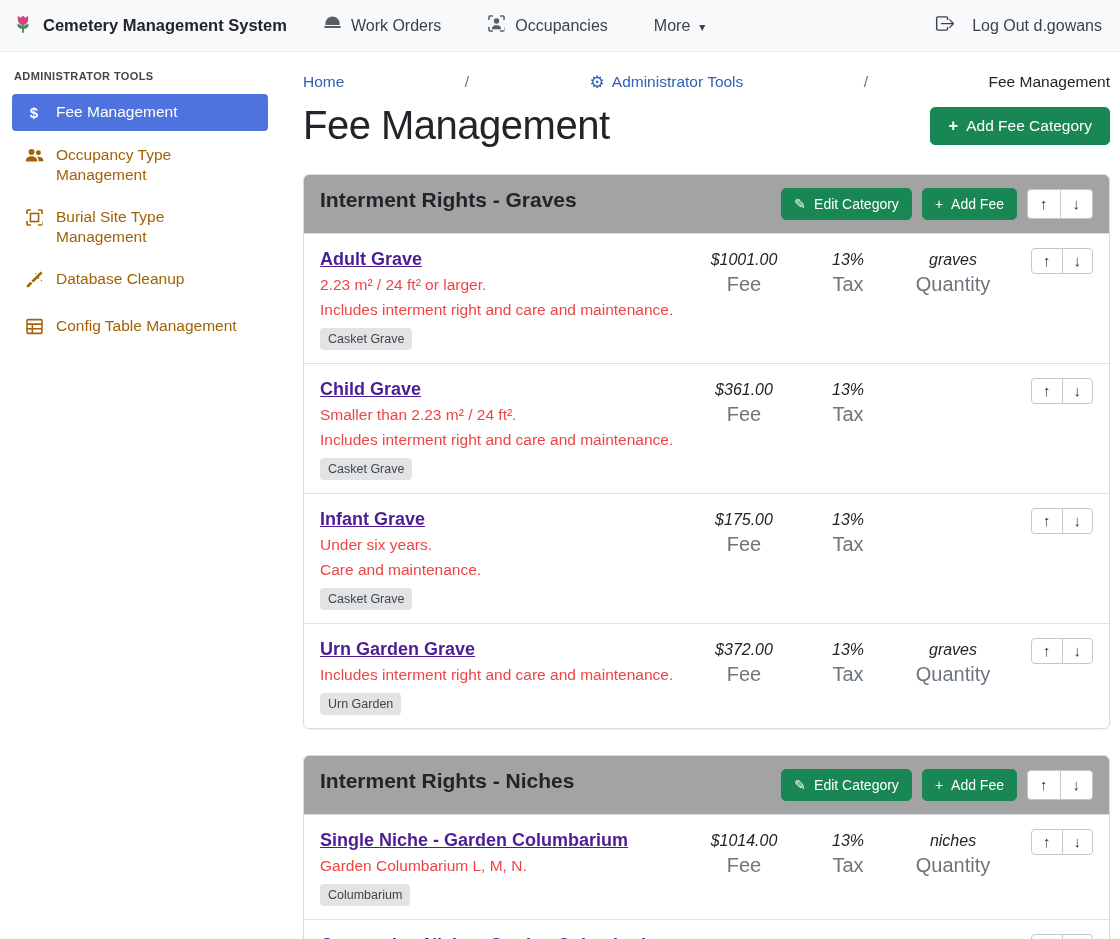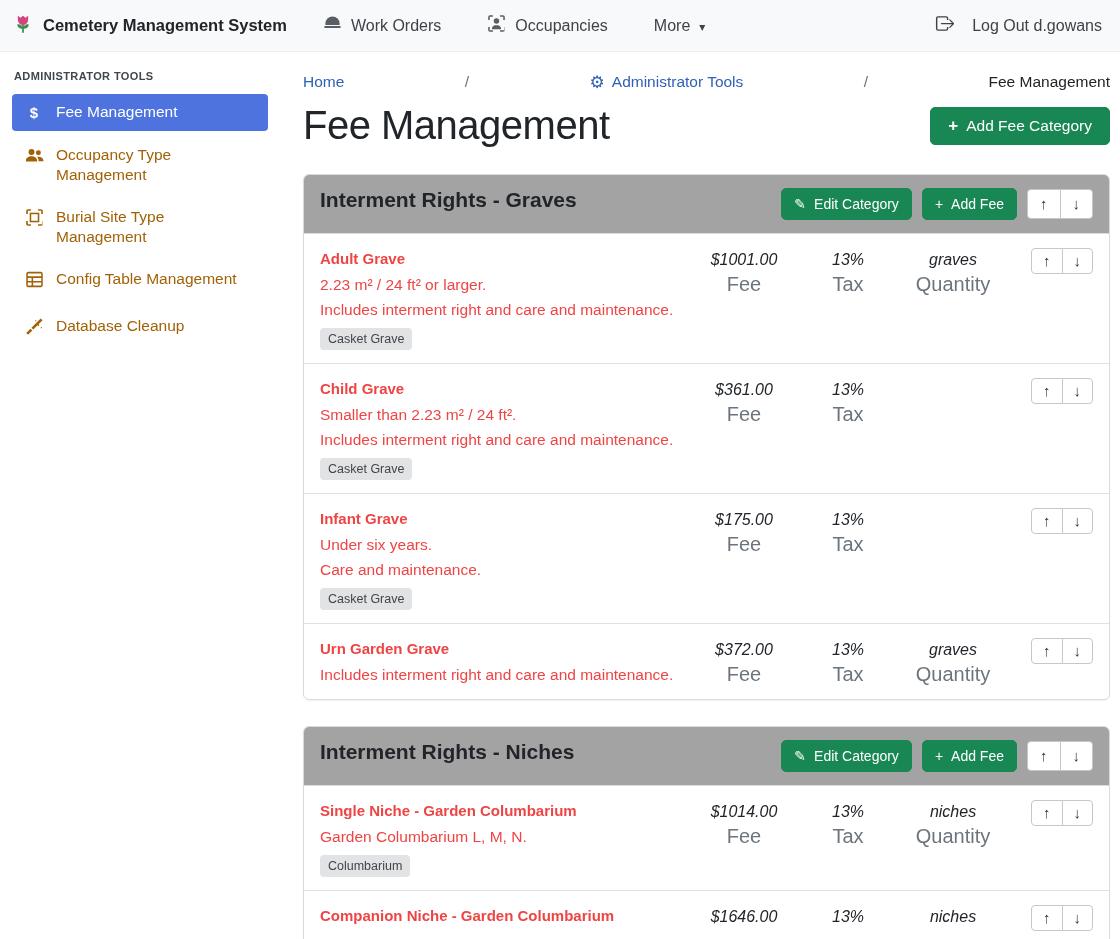--- a/index.html
+++ b/index.html
@@ -76,21 +76,21 @@
   .btn-group .btn-outline:first-child { border-radius:4px 0 0 4px; }
   .btn-group .btn-outline:last-child { border-radius:0 4px 4px 0; margin-left:-1px; }
   .btn-xs { padding:3px 11px; font-size:15px; }
 
   
   .fee-row {
     display:grid; grid-template-columns:1fr 110px 98px 112px 84px;
     padding:13px 16px 13px 16px; border-bottom:1px solid #dee2e6; align-items:start;
   }
   .fee-row:last-child { border-bottom:none; }
-  .fee-name { color:#ef4444; font-size:15px; font-weight:700; line-height:24px; display:inline-block; }
+  .fee-name { color:#4c1d95; font-size:18px; font-weight:700; line-height:24px; display:inline-block;text-decoration:underline; }
   .fee-desc { font-size:15.5px; line-height:23px; margin-top:2px; color:#ef4444; }
   .badge {
     display:inline-block; background:#e2e3e5; color:#41464b;
     font-size:12.5px; padding:4px 8px; border-radius:4px; margin-top:7px;
   }
   .stat { text-align:center; padding-top:1px; }
   .stat-value { font-size:16px; line-height:23px;font-style:italic; }
   .stat-label { font-size:20px; line-height:22px; color:#6c757d; margin-top:2px; }
   .row-actions { display:flex; justify-content:flex-end; padding-top:1px; }
 </style>
@@ -161,37 +161,37 @@
     <span>Occupancy Type Management</span>
   </div>
         <div class="side-item">
     <span class="icon"><svg width="19" height="19" viewBox="0 0 16 16" fill="currentColor">
               <path d="M2.5 1A1.5 1.5 0 0 0 1 2.5V5h1.4V2.4H5V1H2.5zM11 1v1.4h2.6V5H15V2.5A1.5 1.5 0 0 0 13.5 1H11zM1 11v2.5A1.5 1.5 0 0 0 2.5 15H5v-1.4H2.4V11H1zm13.6 0v2.6H11V15h2.5a1.5 1.5 0 0 0 1.5-1.5V11h-1.4z"></path>
               <rect x="4.6" y="4.6" width="6.8" height="6.8" fill="none" stroke="currentColor" stroke-width="1.3"></rect>
             </svg></span>
     <span>Burial Site Type Management</span>
   </div>
         <div class="side-item">
-    <span class="icon"><svg width="19" height="19" viewBox="0 0 16 16">
-              <g fill="none" stroke="currentColor" stroke-width="1.3">
-                <rect x="1.7" y="2.2" width="12.6" height="11.6" rx="1"></rect>
-                <path d="M1.7 6h12.6M6.2 6v7.8M1.7 9.9h12.6"></path>
-              </g>
-            </svg></span>
-    <span>Config Table Management</span>
-  </div>
-        <div class="side-item">
     <span class="icon"><svg width="19" height="19" viewBox="0 0 16 16" fill="currentColor">
               <path d="M13.2 1.2l1.6 1.6L7 10.6 5.4 9l7.8-7.8z"></path>
               <path d="M4.6 9.8l1.6 1.6L3 14.6c-.9.4-2-.7-1.6-1.6l3.2-3.2z"></path>
               <circle cx="11.3" cy="6.9" r=".7"></circle>
               <circle cx="13.8" cy="9" r=".55"></circle>
               <circle cx="9" cy="3.2" r=".55"></circle>
             </svg></span>
     <span>Database Cleanup</span>
+  </div>
+        <div class="side-item">
+    <span class="icon"><svg width="19" height="19" viewBox="0 0 16 16">
+              <g fill="none" stroke="currentColor" stroke-width="1.3">
+                <rect x="1.7" y="2.2" width="12.6" height="11.6" rx="1"></rect>
+                <path d="M1.7 6h12.6M6.2 6v7.8M1.7 9.9h12.6"></path>
+              </g>
+            </svg></span>
+    <span>Config Table Management</span>
   </div>
       </nav>
   </aside>
 
   <main>
     <nav class="breadcrumb">
       <a class="crumb-link">Home</a>
       <span class="crumb-sep">/</span>
       <a class="crumb-link">
         <span class="gear">⚙</span>
@@ -312,20 +312,21 @@
         <button class="btn-outline btn-xs"><span>↓</span></button>
       </div>
     </div>
   </div>
             <div class="fee-row">
     <div>
       <a class="fee-name">Urn Garden Grave</a>
       <div>
                   <div class="fee-desc">Includes interment right and care and maintenance.</div>
                 </div>
+      <div><span class="badge">Urn Garden</span></div>
     </div>
     <div class="stat">
       <div class="stat-value">$372.00</div>
       <div class="stat-label">Fee</div>
     </div>
     <div class="stat">
       <div class="stat-value">13%</div>
       <div class="stat-label">Tax</div>
     </div>
     <div class="stat">

